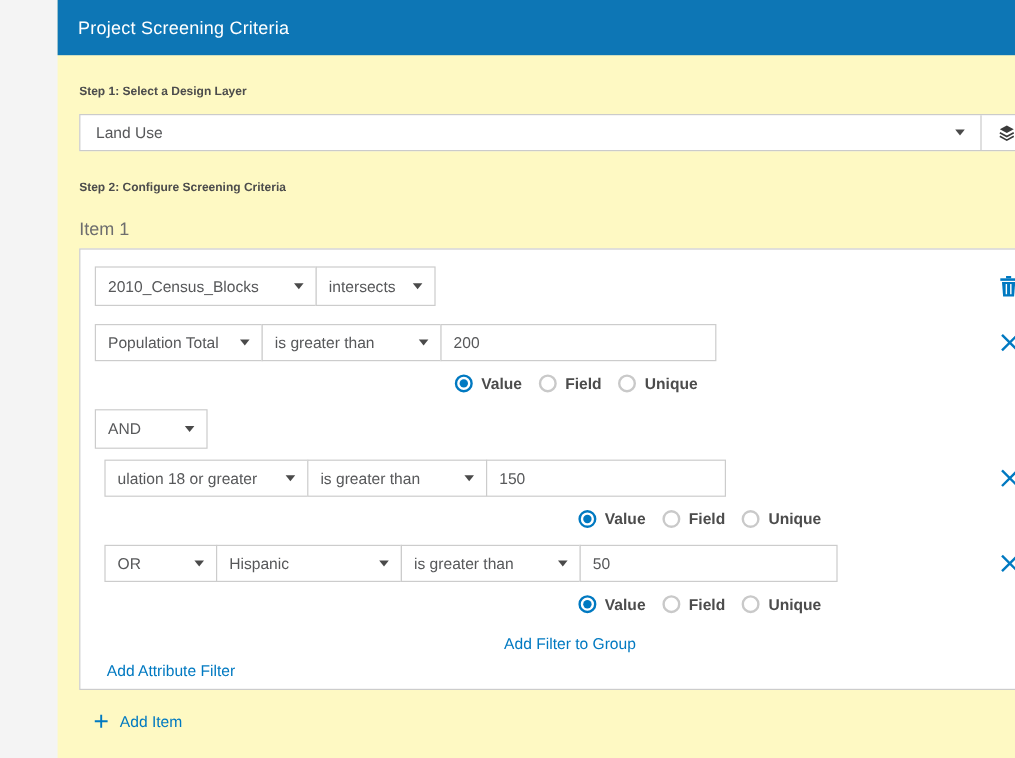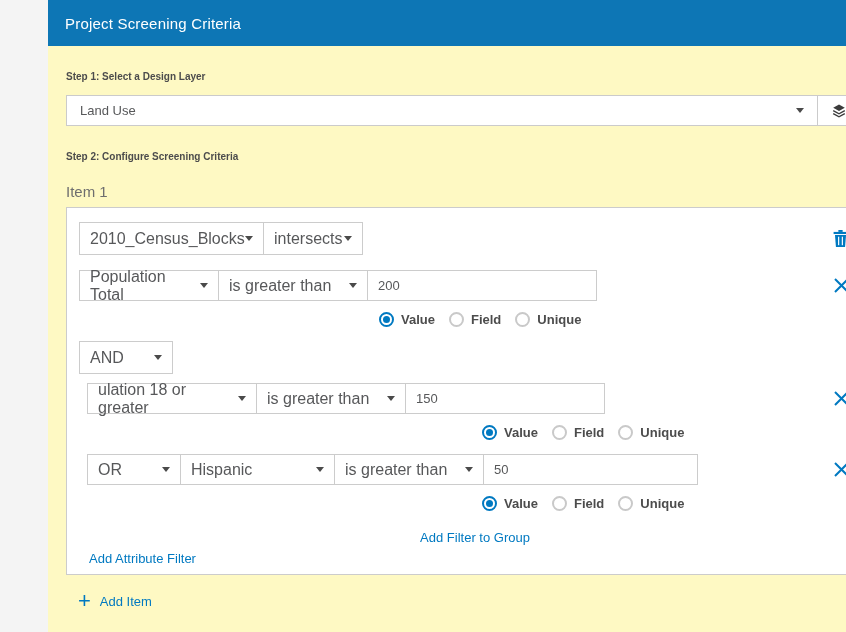--- a/index.html
+++ b/index.html
@@ -51,21 +51,21 @@
   .item-label { margin-top: 21px; margin-bottom: 7px; font-size: 15px; color: #6e6e6e; }
 
   
   .panel { background: #fff; border: 1px solid #ccc; padding: 14px 12px 8px 12px; }
 
   .frow { display: flex; align-items: center; justify-content: space-between; }
   .select-group { display: flex; }
   .cell {
     background: #fff; border: 1px solid #ccc; height: 33px;
     display: flex; align-items: center; justify-content: space-between;
-    padding: 0 10px; font-size: 16px; color: #57585a; cursor: pointer;
+    padding: 0 10px; font-size: 13px; color: #57585a; cursor: pointer;
   }
   .cell + .cell, .select-group > input + .cell { margin-left: -1px; }
   .cell.h31 { height: 31px; }
   .val-input {
     height: 31px; border: 1px solid #ccc; margin-left: -1px;
     padding: 0 10px; font-size: 13px; color: #57585a;
     font-family: "Liberation Sans", sans-serif; outline: none; background:#fff;
   }
   .w185{width:185px;} .w100{width:100px;} .w140{width:140px;} .w150{width:150px;}
   .w230{width:230px;} .w170{width:170px;} .w200{width:200px;} .w75{width:94px;}

